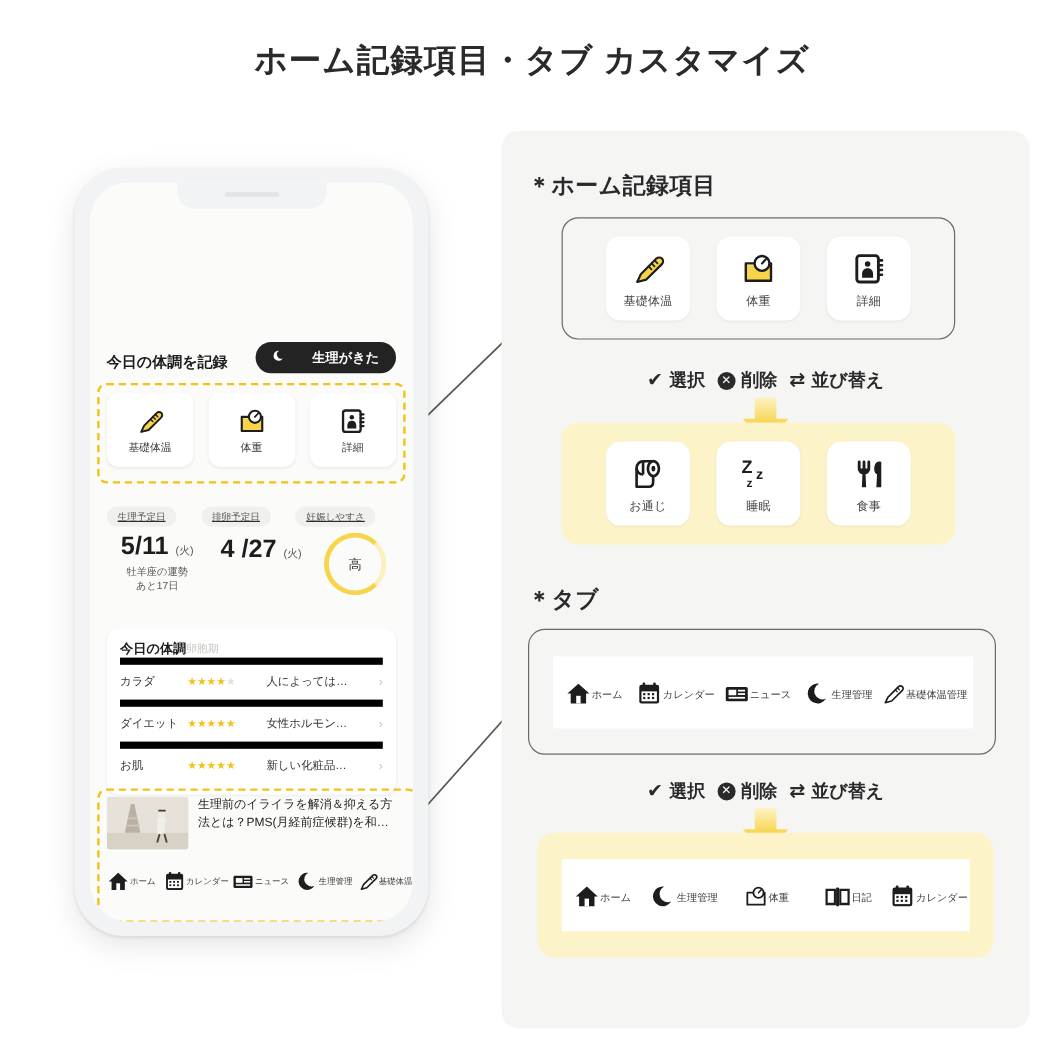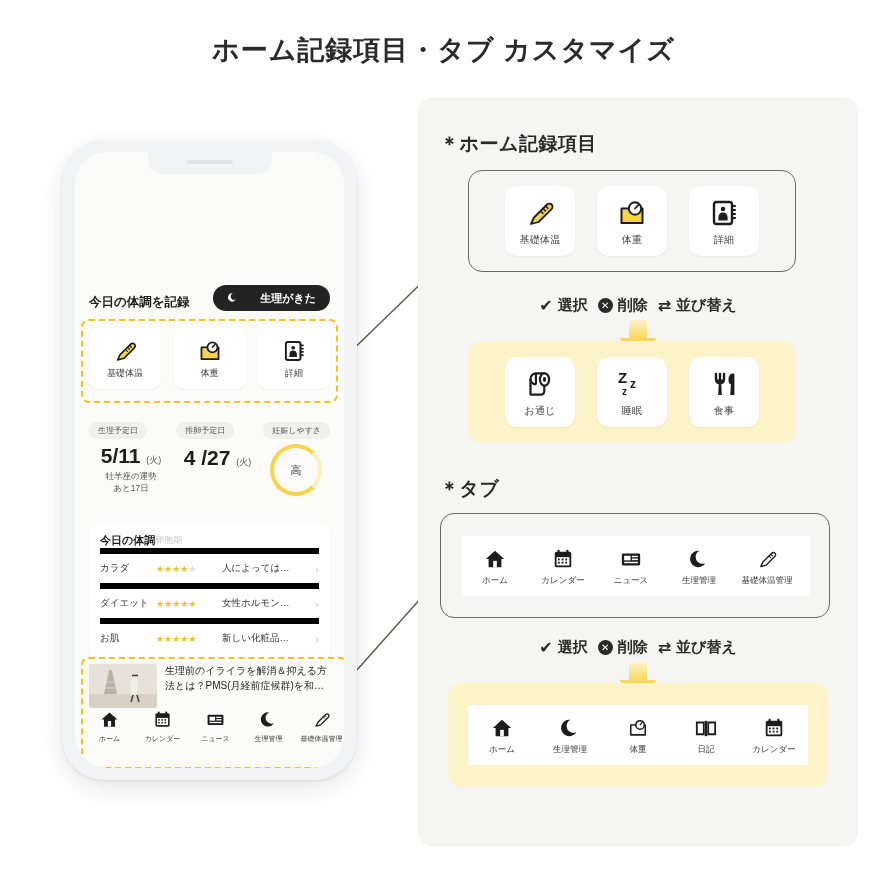--- a/index.html
+++ b/index.html
@@ -20,21 +20,21 @@
     text-align: center;
     font-size: 27px;
     font-weight: 700;
     letter-spacing: 1px;
     color: #2a2a2a;
   }
 
   
   #right-panel {
     position: absolute;
-    left: 418px; top: 98px;
+    left: 418px; top: 109px;
     width: 440px; height: 748px;
     background: #f5f5f4;
     border-radius: 14px;
   }
   .section-heading {
     font-size: 19px;
     font-weight: 700;
     color: #2a2a2a;
     letter-spacing: .5px;
   }
@@ -73,21 +73,21 @@
   .swap-glyph { font-size:16px; font-weight:700; }
 
   .down-arrow { position:absolute; width:44px; height:42px; }
 
   
   .tabstrip {
     background:#fff; display:flex; align-items:center;
     overflow:hidden;
   }
   .tabitem {
-    display:flex; flex-direction:column; align-items:center; justify-content:center;
+    display:flex; align-items:center; justify-content:center;
     min-width:68px; flex:0 0 auto;
   }
   .tabitem .ic { height:24px; display:flex; align-items:flex-end; justify-content:center;}
   .tabitem .lb { font-size:8.5px; color:#3a3a3a; margin-top:5px; white-space:nowrap;}
 
   
   #phone-mock {
     position:absolute; left:62px; top:140px;
     width:295px; height:640px;
   }
@@ -141,21 +141,21 @@
 
   #phone-record-row { position:absolute; top:175px; left:14px; right:14px; display:flex; gap:8px; justify-content:space-between;}
   .p-card {
     background:#fff; border-radius:10px; width:72px; height:62px;
     display:flex; flex-direction:column; align-items:center; justify-content:center;
     box-shadow:0 1px 2px rgba(0,0,0,.05);
   }
   .p-card .ic{ height:28px; display:flex; align-items:center; justify-content:center;}
   .p-card .lb{ font-size:9px; color:#3a3a3a; margin-top:2px;}
 
-  #chips-row { position:absolute; top:270px; left:14px; right:14px; display:flex; justify-content:space-between;}
+  #chips-row { position:absolute; top:270px; left:14px; right:31px; display:flex; justify-content:space-between;text-decoration:underline;}
   .chip { background:#f0f0ee; border-radius:10px; font-size:8px; color:#555; padding:3px 9px;}
 
   #pred-row { position:absolute; top:292px; left:14px; right:14px; display:flex; justify-content:space-between; align-items:flex-start;}
   .pred-date{ font-size:21px; font-weight:700; color:#1d1d1d; line-height:1.1;}
   .pred-date small{ font-size:9px; font-weight:400; color:#555;}
   .pred-sub{ font-size:8.5px; color:#555; margin-top:4px; line-height:1.35; text-align:center;}
   .ring {
     width:52px; height:52px; border-radius:50%;
     border:4px solid #f7d449; border-right-color:#fbf0c0;
     display:flex; align-items:center; justify-content:center;

